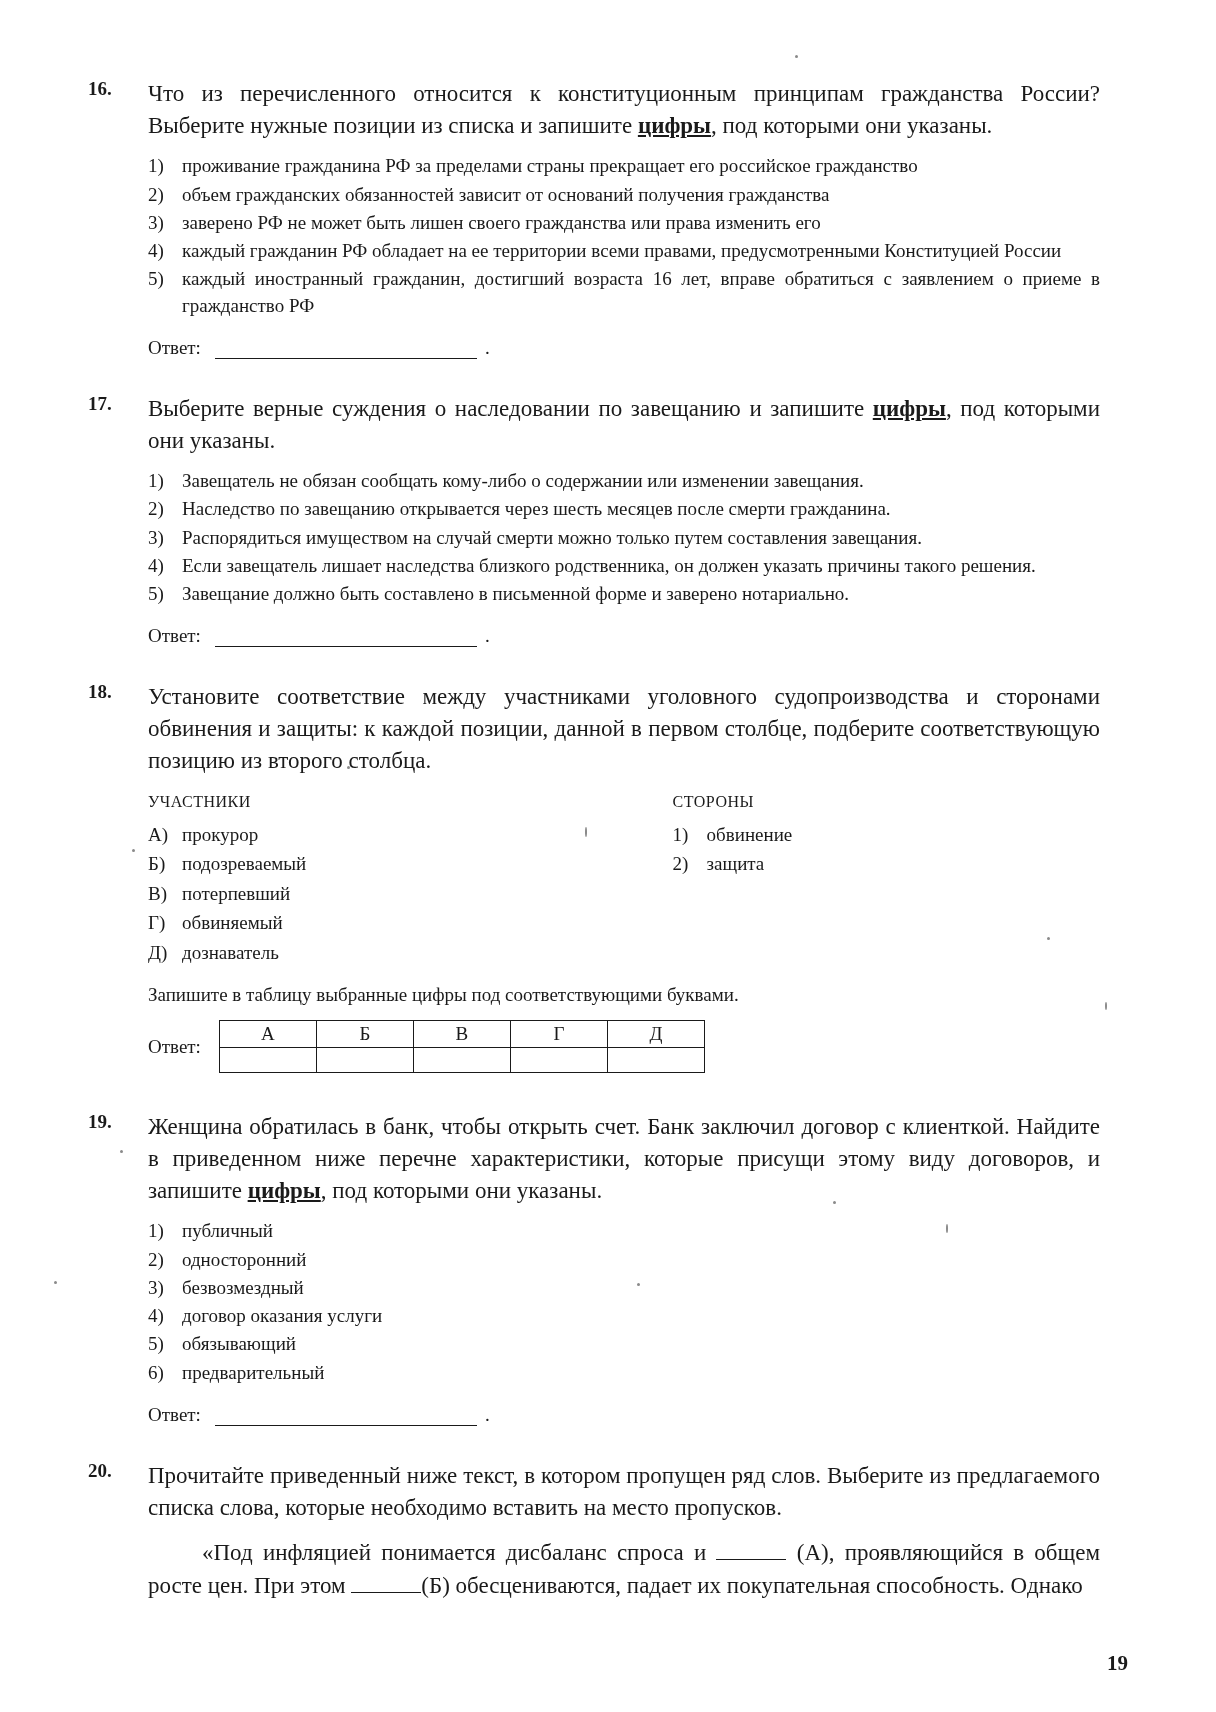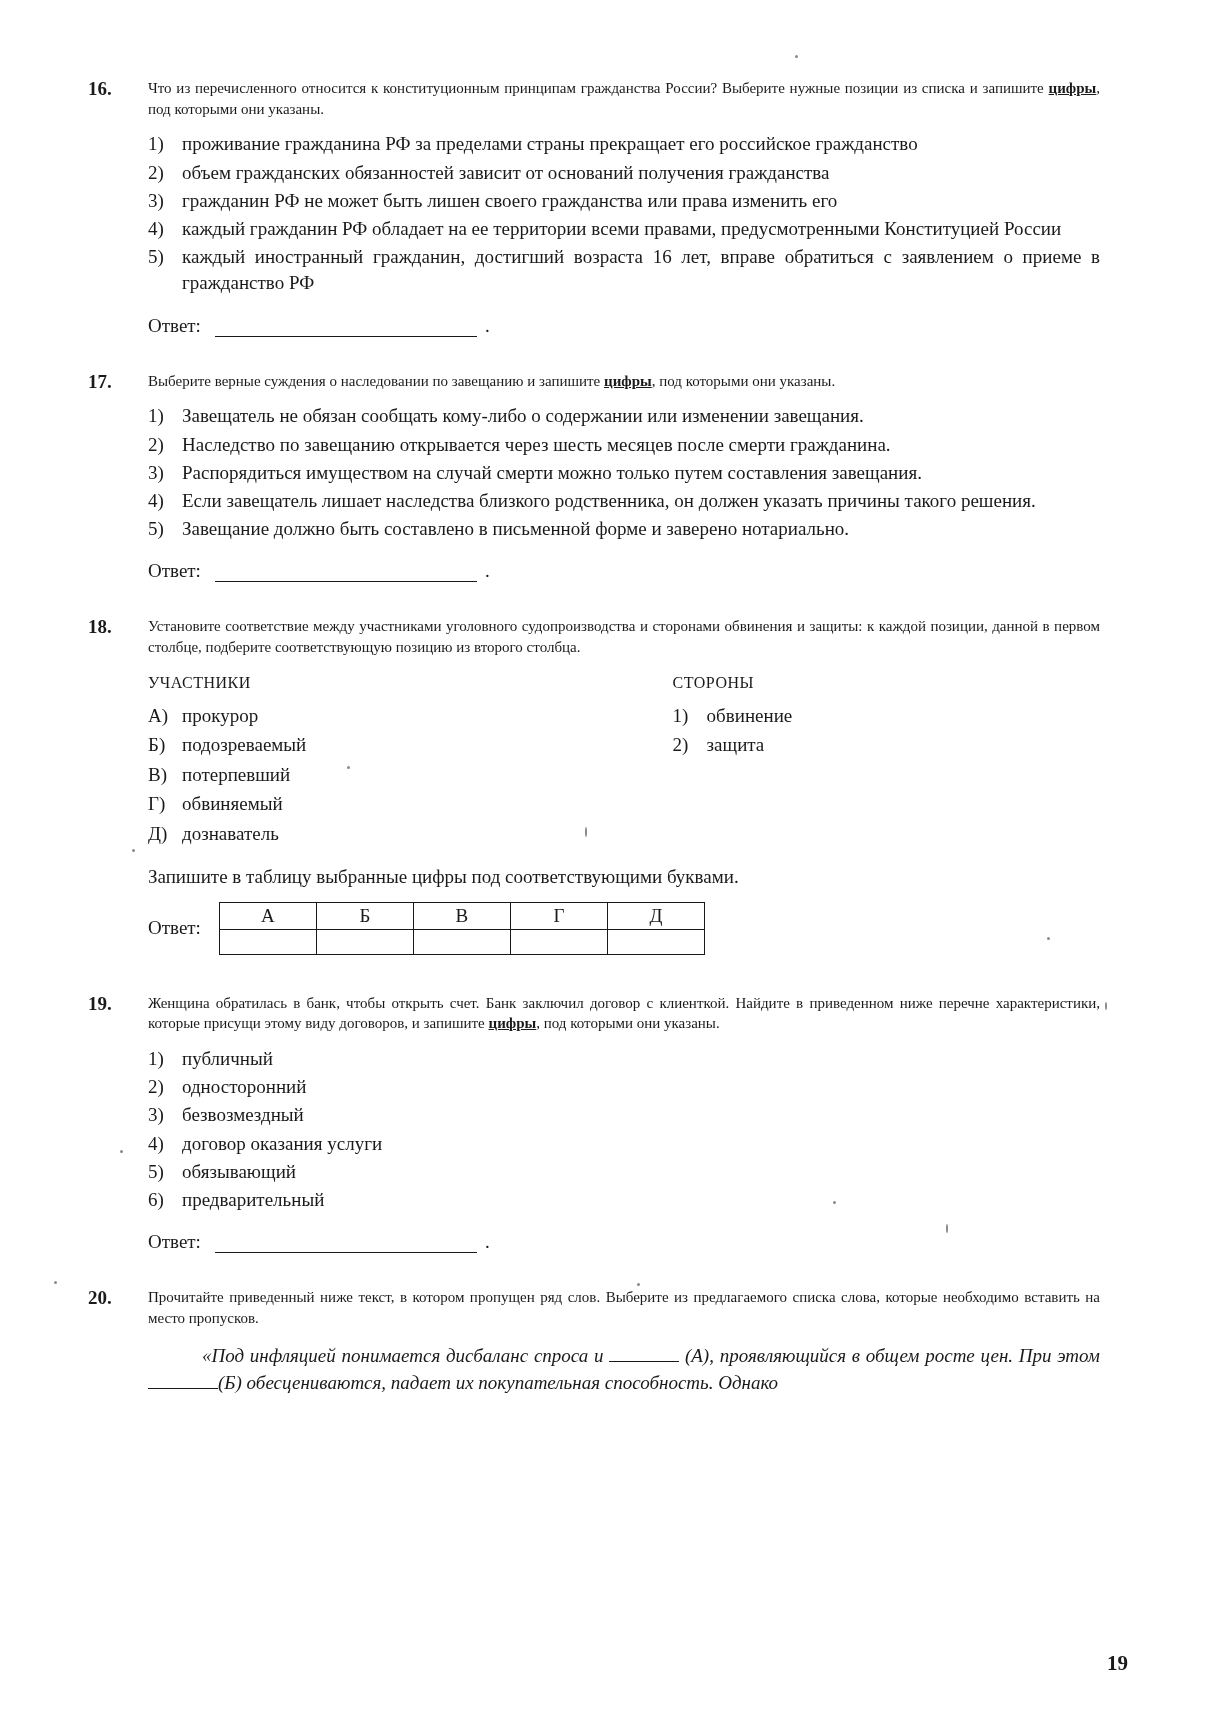--- a/index.html
+++ b/index.html
@@ -39,21 +39,21 @@
     width: 44px;
     font-weight: bold;
     font-size: 19px;
     text-align: left;
     font-family: "Liberation Serif", serif;
   }
   .task-body {
     margin-left: 60px;
   }
   .stem {
-    font-size: 15px;
+    font-size: 23px;
     line-height: 1.38;
     text-align: justify;
     text-justify: inter-word;
   }
   .stem b {
     font-weight: bold;
     text-decoration: underline;
   }
   ol.opts {
     list-style: none;
@@ -142,25 +142,24 @@
     width: 96px;
     height: 26px;
     text-align: center;
     font-size: 19px;
     padding: 0;
   }
   table.matrix tr.empty td {
     height: 24px;
   }
   .text-block {
-    font-size: 19px;
+    font-size: 23px;
     line-height: 1.42;
     margin-top: 14px;
     text-align: justify;
-    font-style: italic;
   }
   .text-block .indent {
     display: inline-block;
     width: 54px;
   }
   .gap {
     display: inline-block;
     border-bottom: 1.5px solid #1a1a1a;
     width: 70px;
     height: 15px;
@@ -198,21 +197,21 @@
 
   <div class="content">
 
     <div class="task">
       <div class="task-num">16.</div>
       <div class="task-body">
         <div class="stem"><span>Что из перечисленного относится к конституционным принципам гражданства России? Выберите нужные позиции из списка и запишите </span><b>цифры</b><span>, под которыми они указаны.</span></div>
         <ol class="opts">
           <li><span class="marker">1)</span><span>проживание гражданина РФ за пределами страны прекращает его российское гражданство</span></li>
           <li><span class="marker">2)</span><span>объем гражданских обязанностей зависит от оснований получения гражданства</span></li>
-          <li><span class="marker">3)</span><span>гражданин РФ не может быть лишен своего гражданства или права изменить его</span></li>
+          <li><span class="marker">3)</span><span>заверено РФ не может быть лишен своего гражданства или права изменить его</span></li>
           <li><span class="marker">4)</span><span>каждый гражданин РФ обладает на ее территории всеми правами, предусмотренными Конституцией России</span></li>
           <li><span class="marker">5)</span><span>каждый иностранный гражданин, достигший возраста 16 лет, вправе обратиться с заявлением о приеме в гражданство РФ</span></li>
         </ol>
         <div class="answer-line">
           <span class="answer-label">Ответ:</span>
           <span class="answer-blank"></span>
           <span class="answer-dot">.</span>
         </div>
       </div>
     </div>

